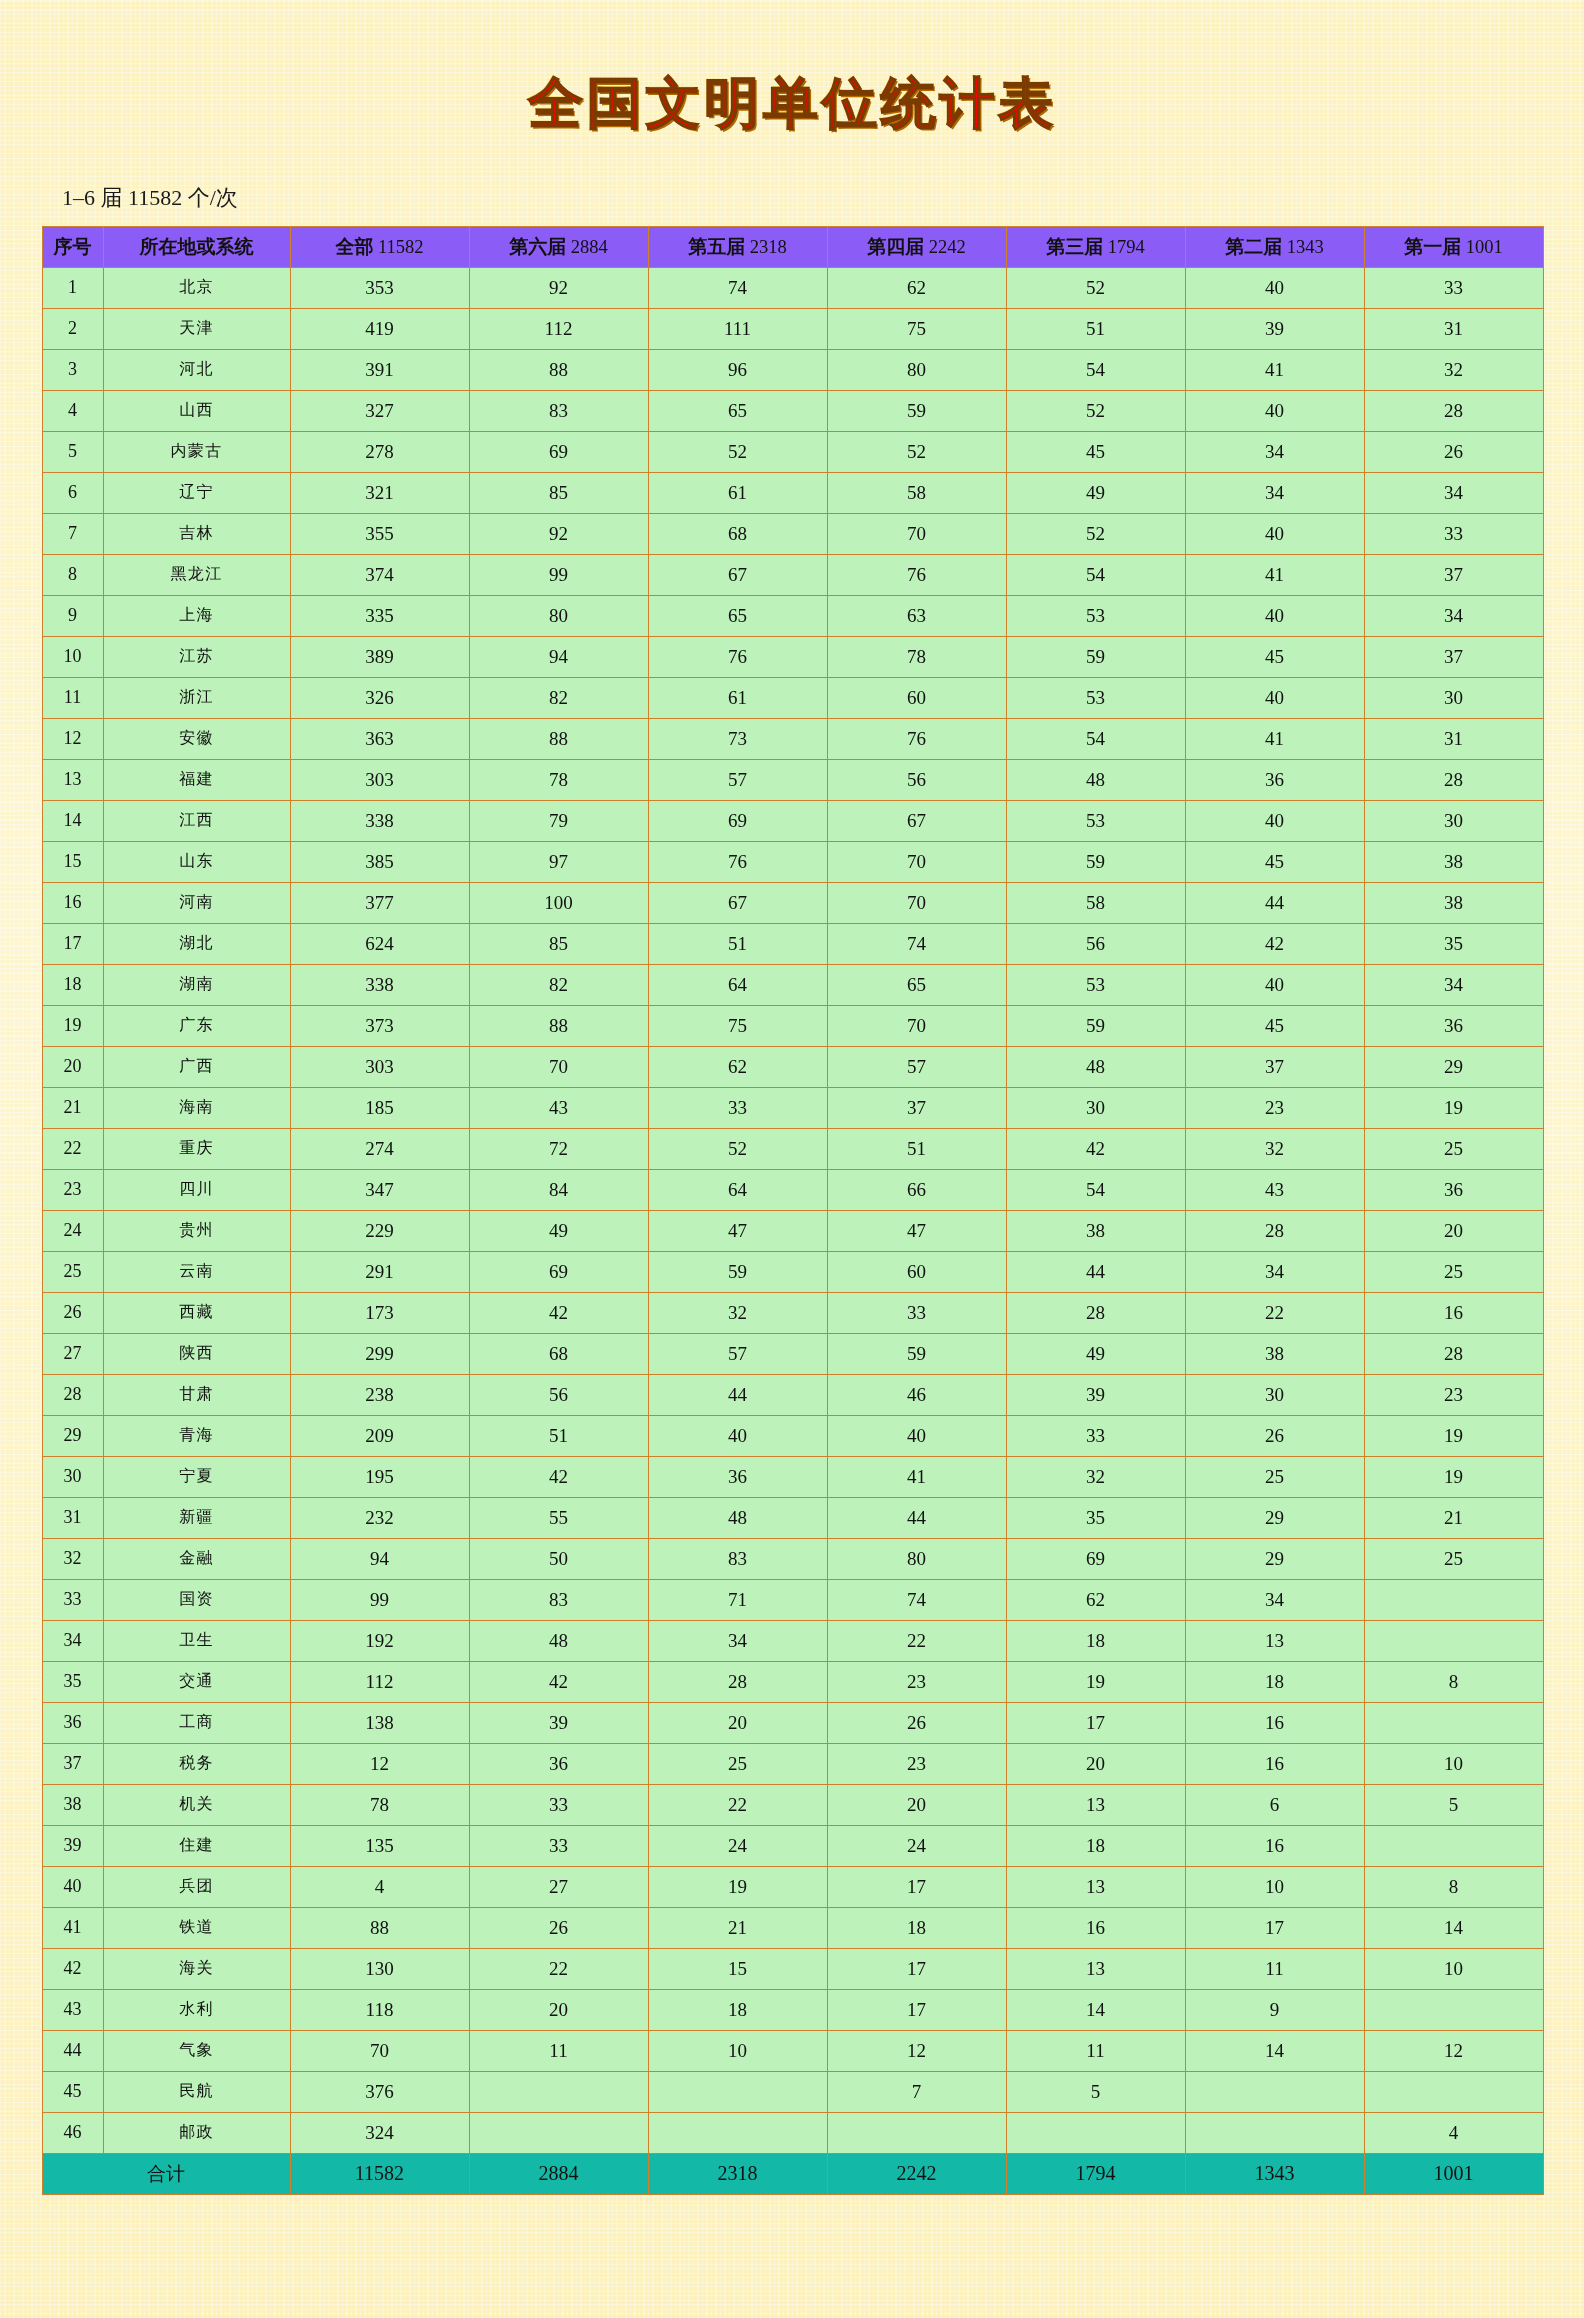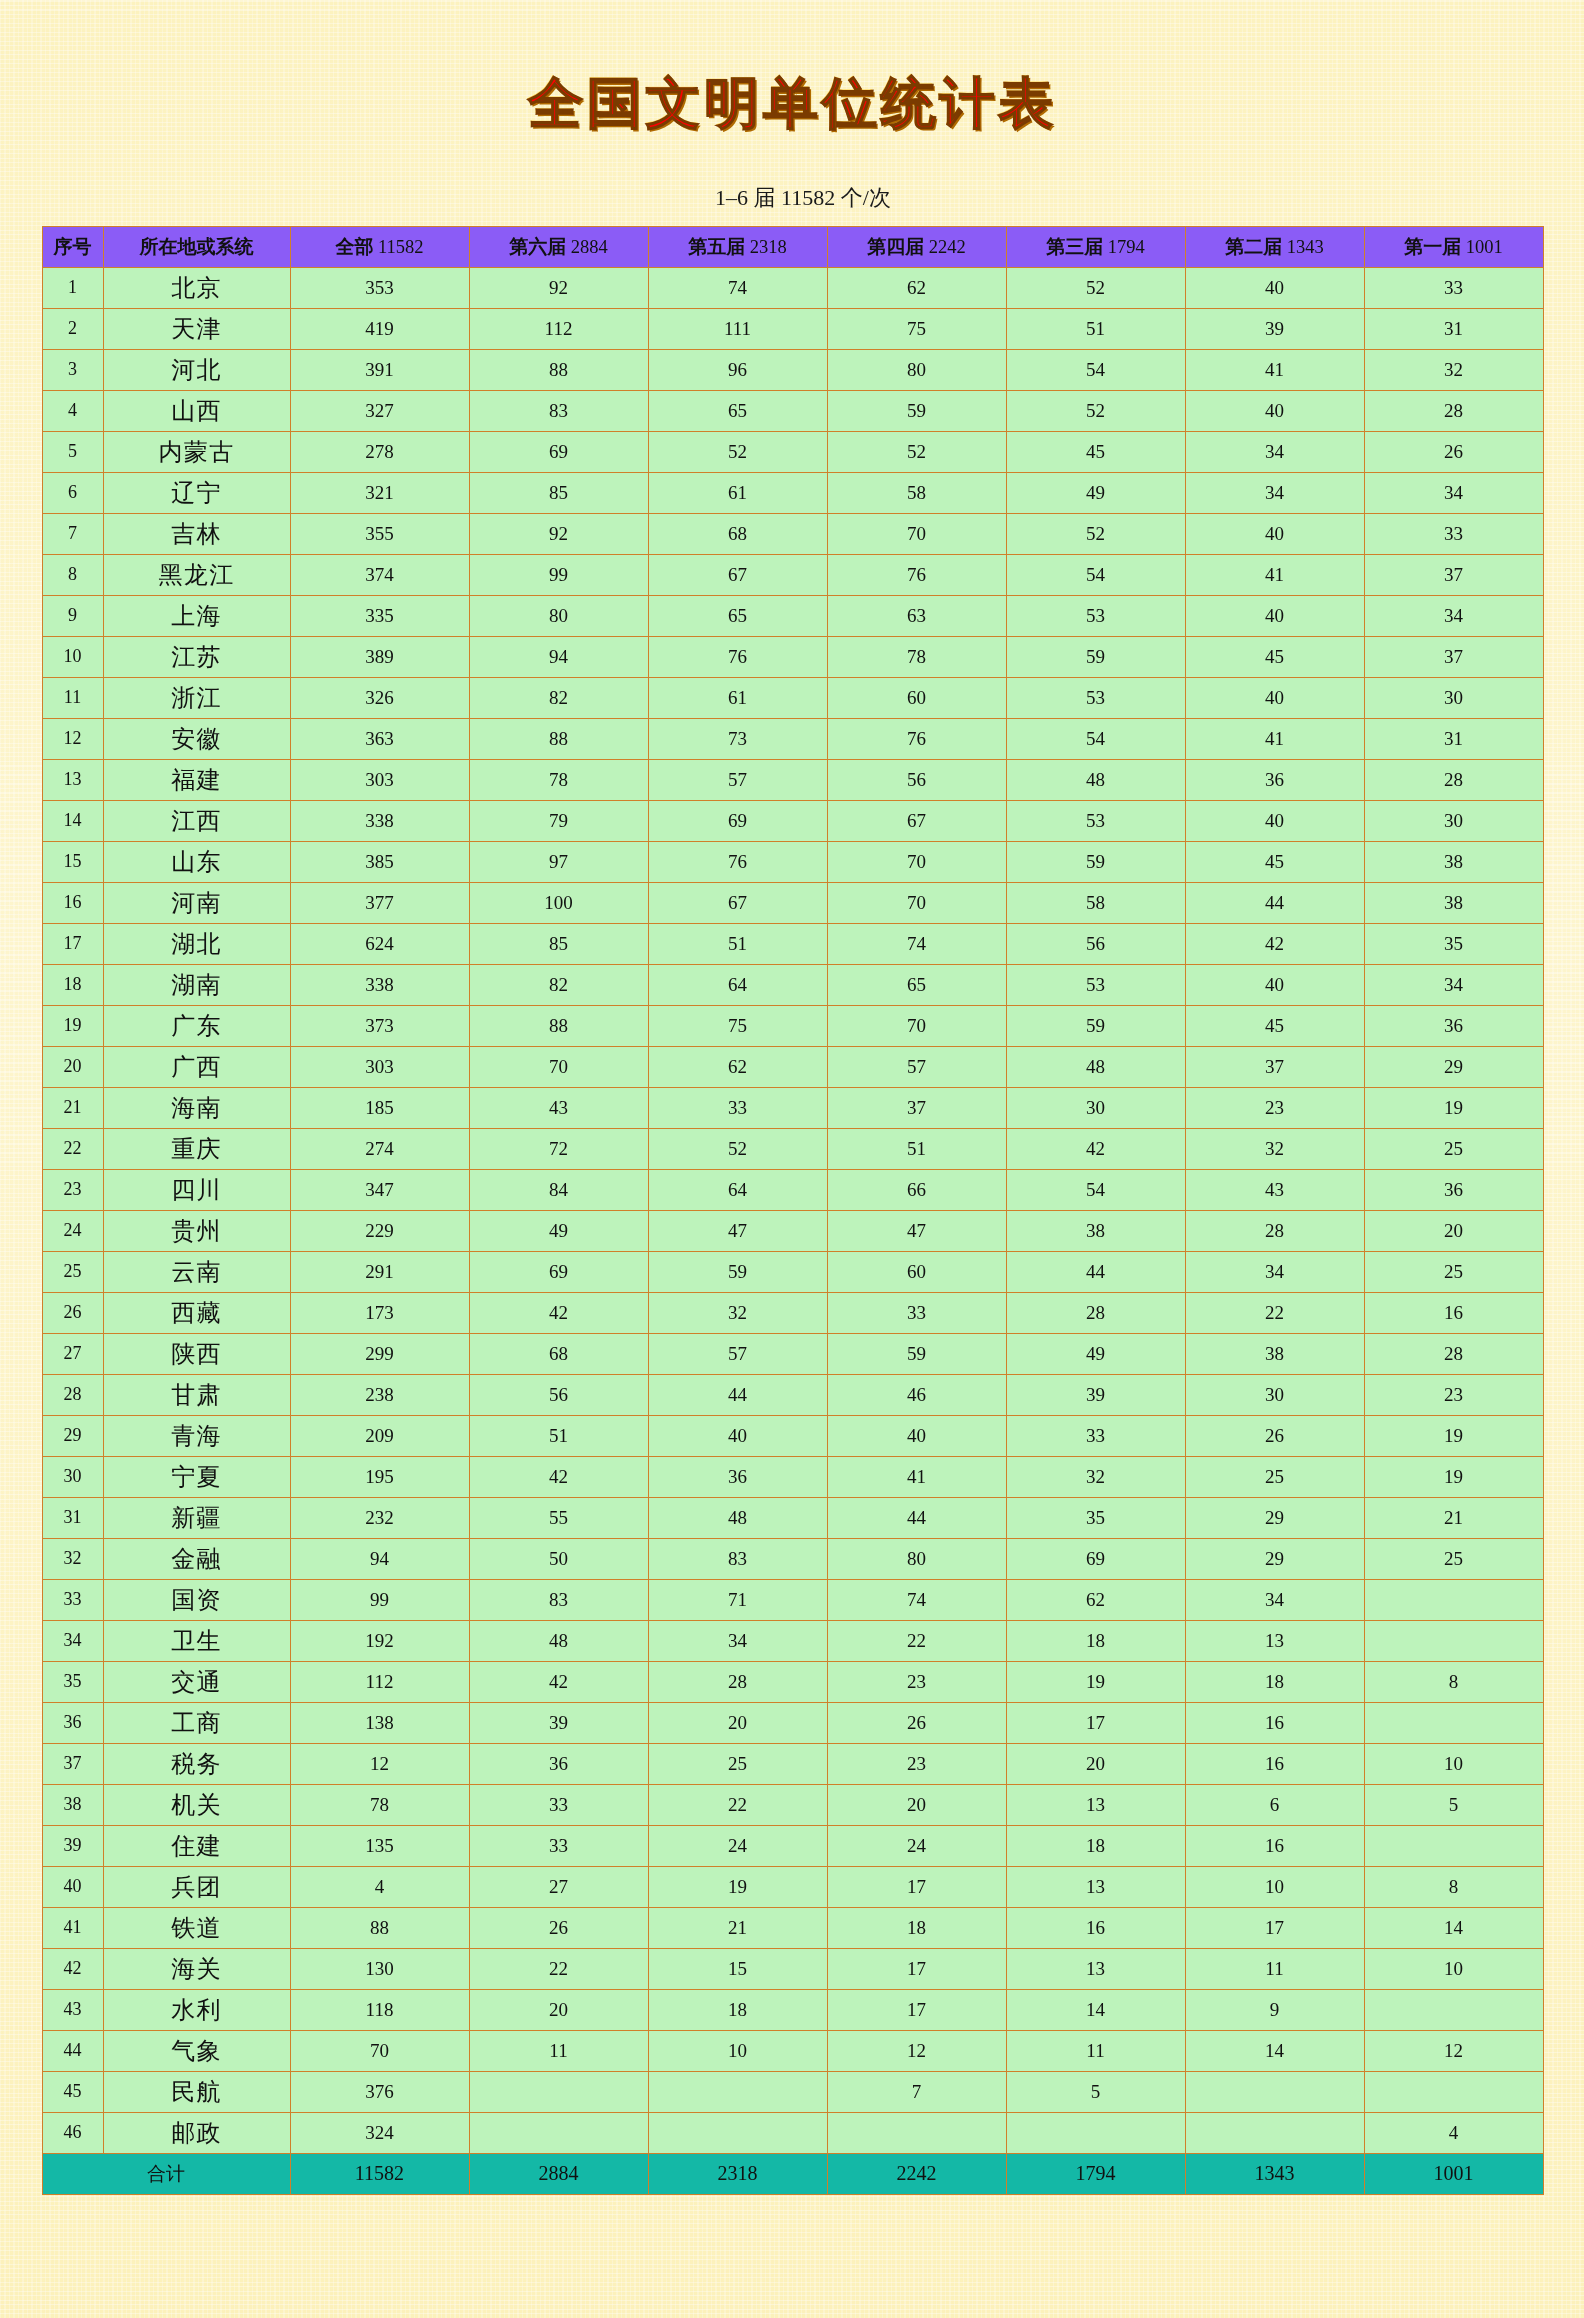--- a/index.html
+++ b/index.html
@@ -38,21 +38,20 @@
     font-weight: bold;
     font-size: 55px;
     letter-spacing: 3.8px;
     padding-top: 67px;
     text-shadow:
       1.9px 1.9px 0 #b06a00,
       -0.6px -0.6px 0 #ffd24d;
     -webkit-text-stroke: 1.3px #7a3b00;
   }
   .subtitle {
-    text-align: center;
     font-size: 22px;
     color: #1a1a1a;
     margin-top: 42px;
     font-family: "Liberation Serif", serif;
     padding-left: 21px;
   }
   table.stat-table {
     margin: 12.8px auto 0 auto;
     border-collapse: collapse;
     width: 1502px;
@@ -80,21 +79,21 @@
     font-size: 18.5px;
   }
   tbody td {
     background: #bdf3bb;
   }
   tbody td.idx {
     font-size: 18px;
   }
   tbody td.region {
     font-family: Liberation Sans, sans-serif;
-    font-size: 24px;
+    font-size: 16px;
     letter-spacing: 1.3px;
   }
   tfoot td {
     background: #14b8a6;
     font-family: "DejaVu Sans", sans-serif;
     font-size: 20px;
     font-weight: normal;
   }
   tfoot td.total-num {
     font-family: "Liberation Serif", serif;

